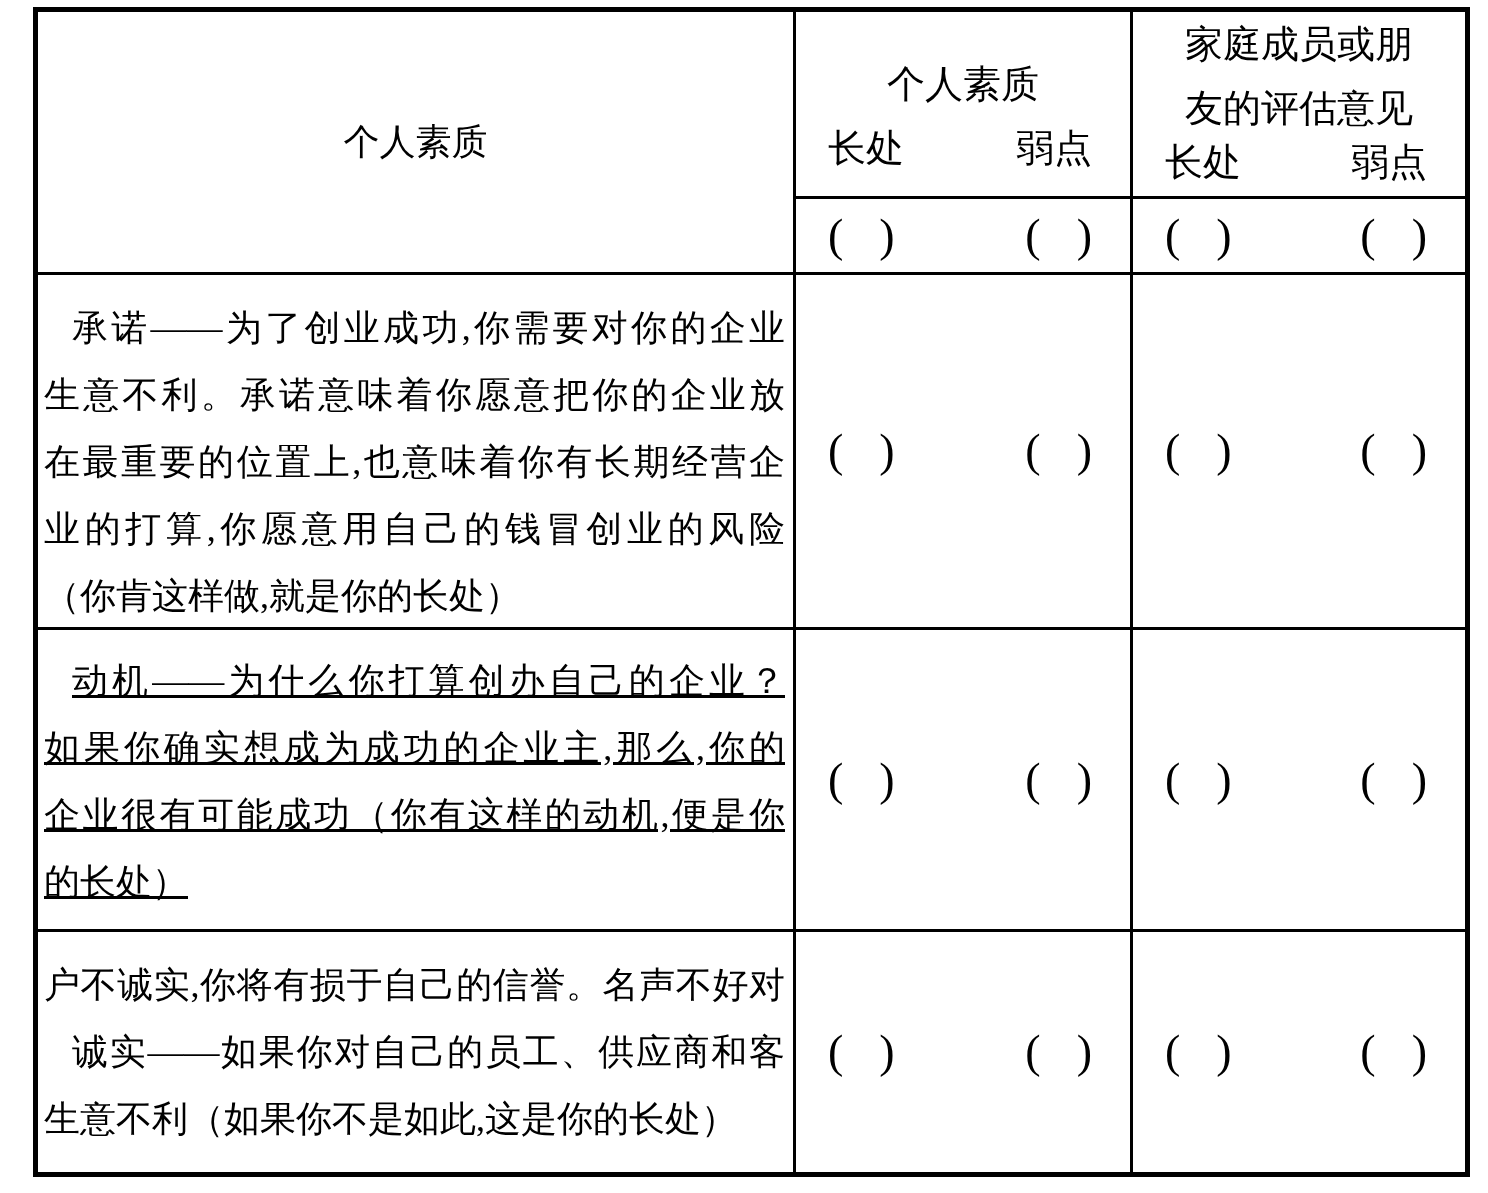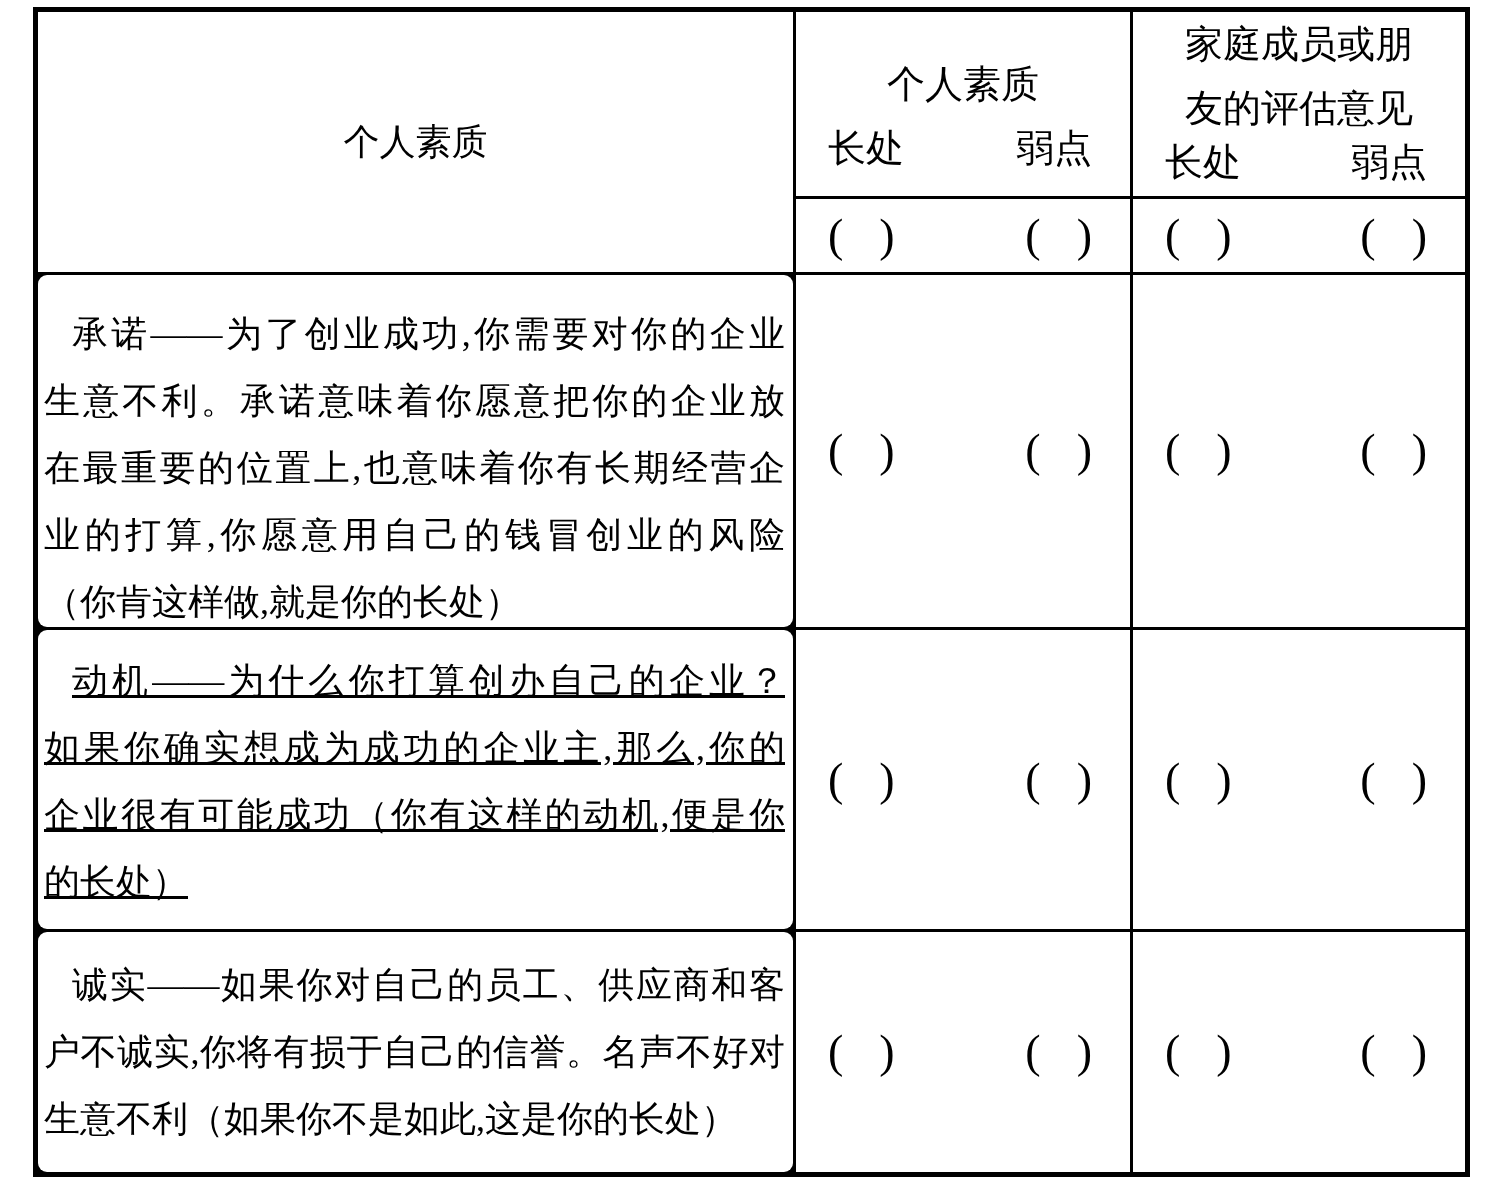--- a/index.html
+++ b/index.html
@@ -31,21 +31,21 @@
   .htop2 .hlabels{margin-top:10px;}
   .hline{height:3px;background:#000;}
   .prow{height:73px;display:flex;align-items:center;justify-content:space-between;
         padding:0 38px 0 32px;}
   
   .pcell{display:flex;align-items:center;justify-content:space-between;
          padding:0 38px 0 32px;}
   .pair{font-size:46px;line-height:1;white-space:nowrap;}
   .gap{display:inline-block;width:36px;}
   
-  .tcell{padding:26px 8px 0 6px;font-size:36px;border-radius:9px;}
+  .tcell{padding:20px 8px 0 6px;font-size:36px;}
   .pt2{padding-top:18px;text-decoration:underline;}
   .pt3{padding-top:20px;}
   .ln{line-height:67px;height:67px;white-space:nowrap;overflow:hidden;
       text-align:justify;text-align-last:justify;}
   .ln.last{text-align-last:left;}
   .ln.first{text-indent:28px;}
 </style>
 </head>
 <body>
 
@@ -111,22 +111,22 @@
   <div class="cell pcell">
     <div class="pair"><span>(</span><span class="gap"></span><span>)</span></div>
     <div class="pair"><span>(</span><span class="gap"></span><span>)</span></div>
   </div>
   <div class="cell pcell">
     <div class="pair"><span>(</span><span class="gap"></span><span>)</span></div>
     <div class="pair"><span>(</span><span class="gap"></span><span>)</span></div>
   </div>
 
   <div class="cell tcell pt3">
+    <div class="ln">户不诚实,你将有损于自己的信誉。名声不好对</div>
     <div class="ln first">诚实——如果你对自己的员工、供应商和客</div>
-    <div class="ln">户不诚实,你将有损于自己的信誉。名声不好对</div>
     <div class="ln last">生意不利（如果你不是如此,这是你的长处）</div>
   </div>
   <div class="cell pcell">
     <div class="pair"><span>(</span><span class="gap"></span><span>)</span></div>
     <div class="pair"><span>(</span><span class="gap"></span><span>)</span></div>
   </div>
   <div class="cell pcell">
     <div class="pair"><span>(</span><span class="gap"></span><span>)</span></div>
     <div class="pair"><span>(</span><span class="gap"></span><span>)</span></div>
   </div>

